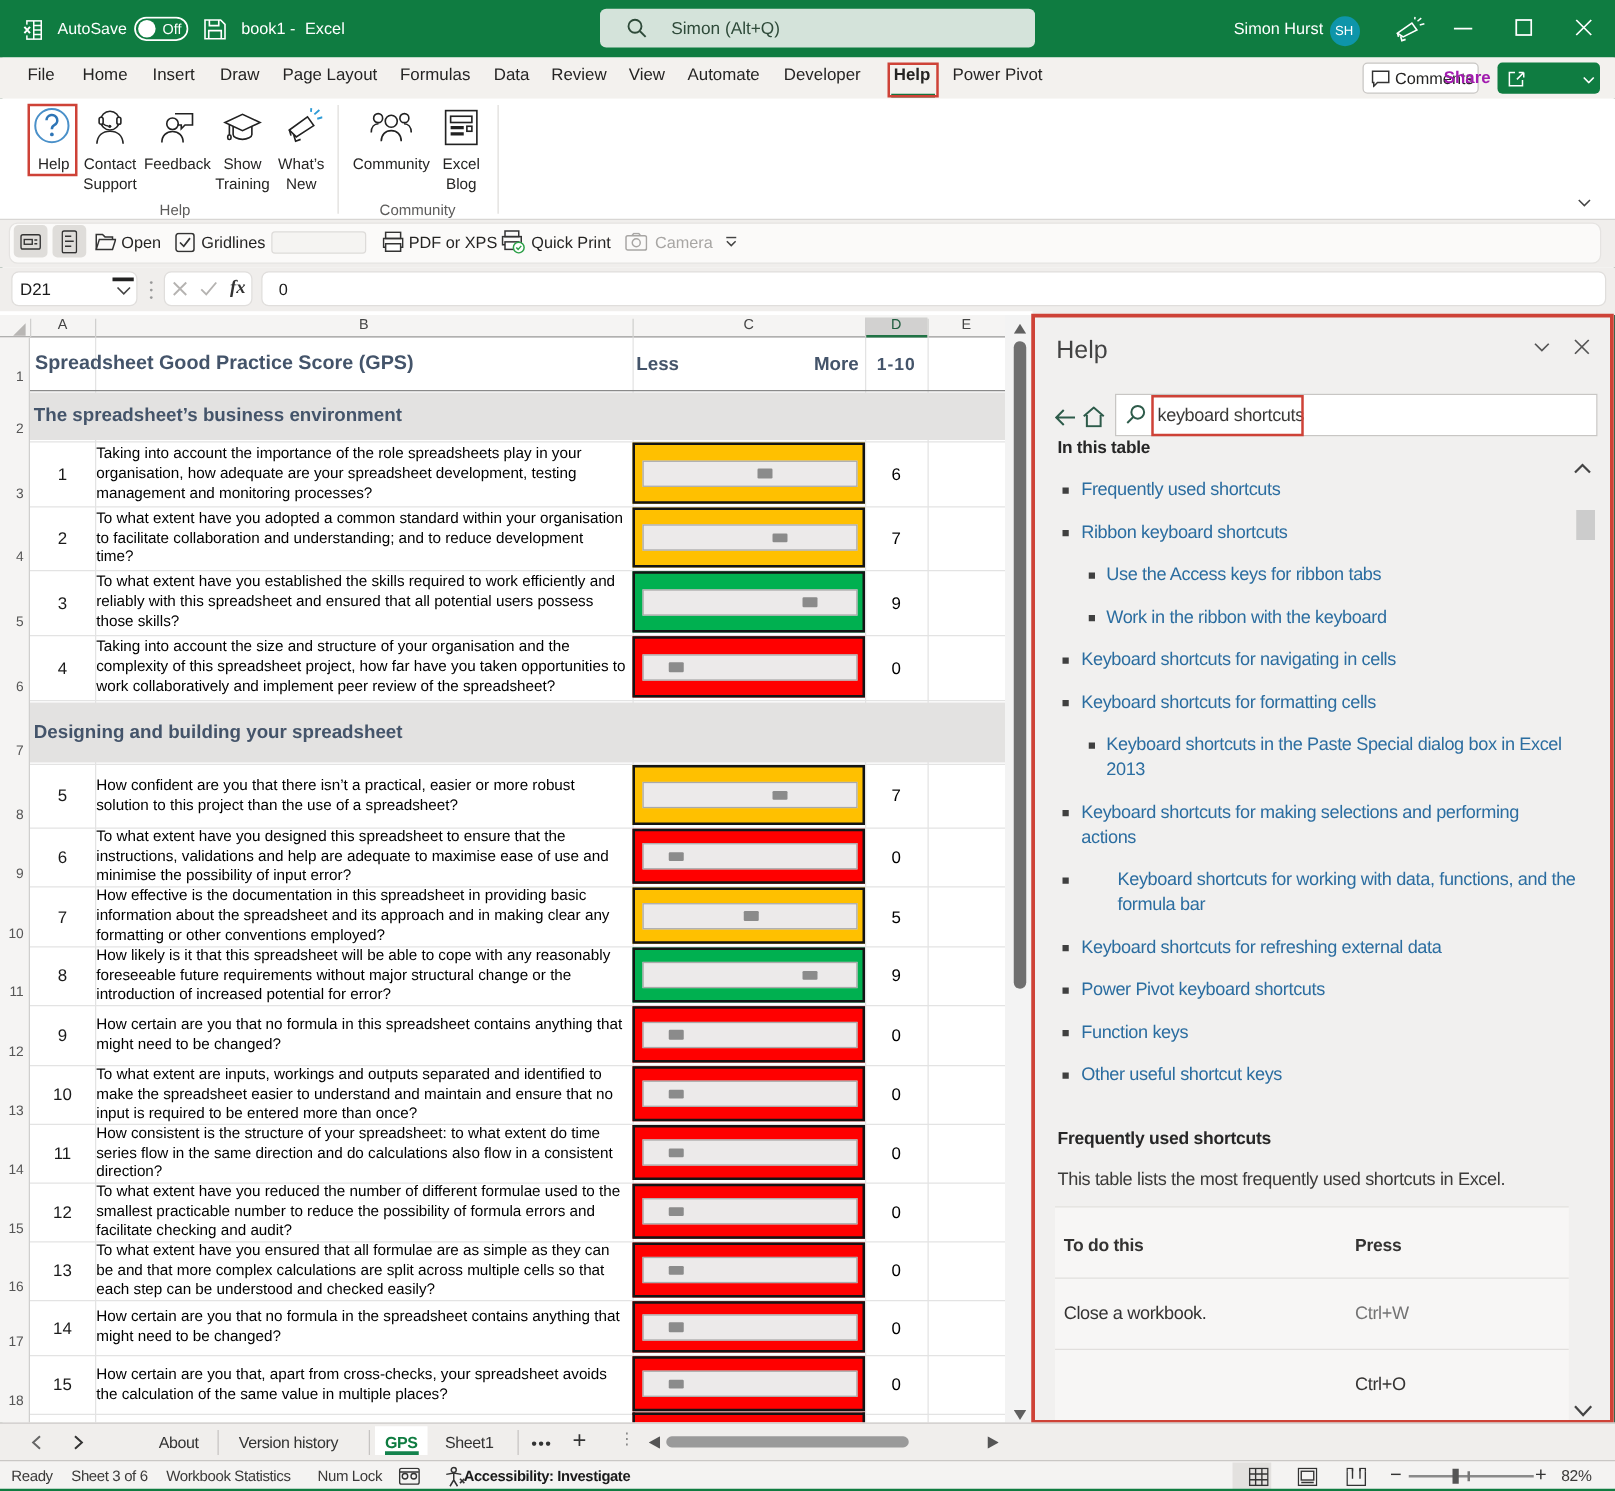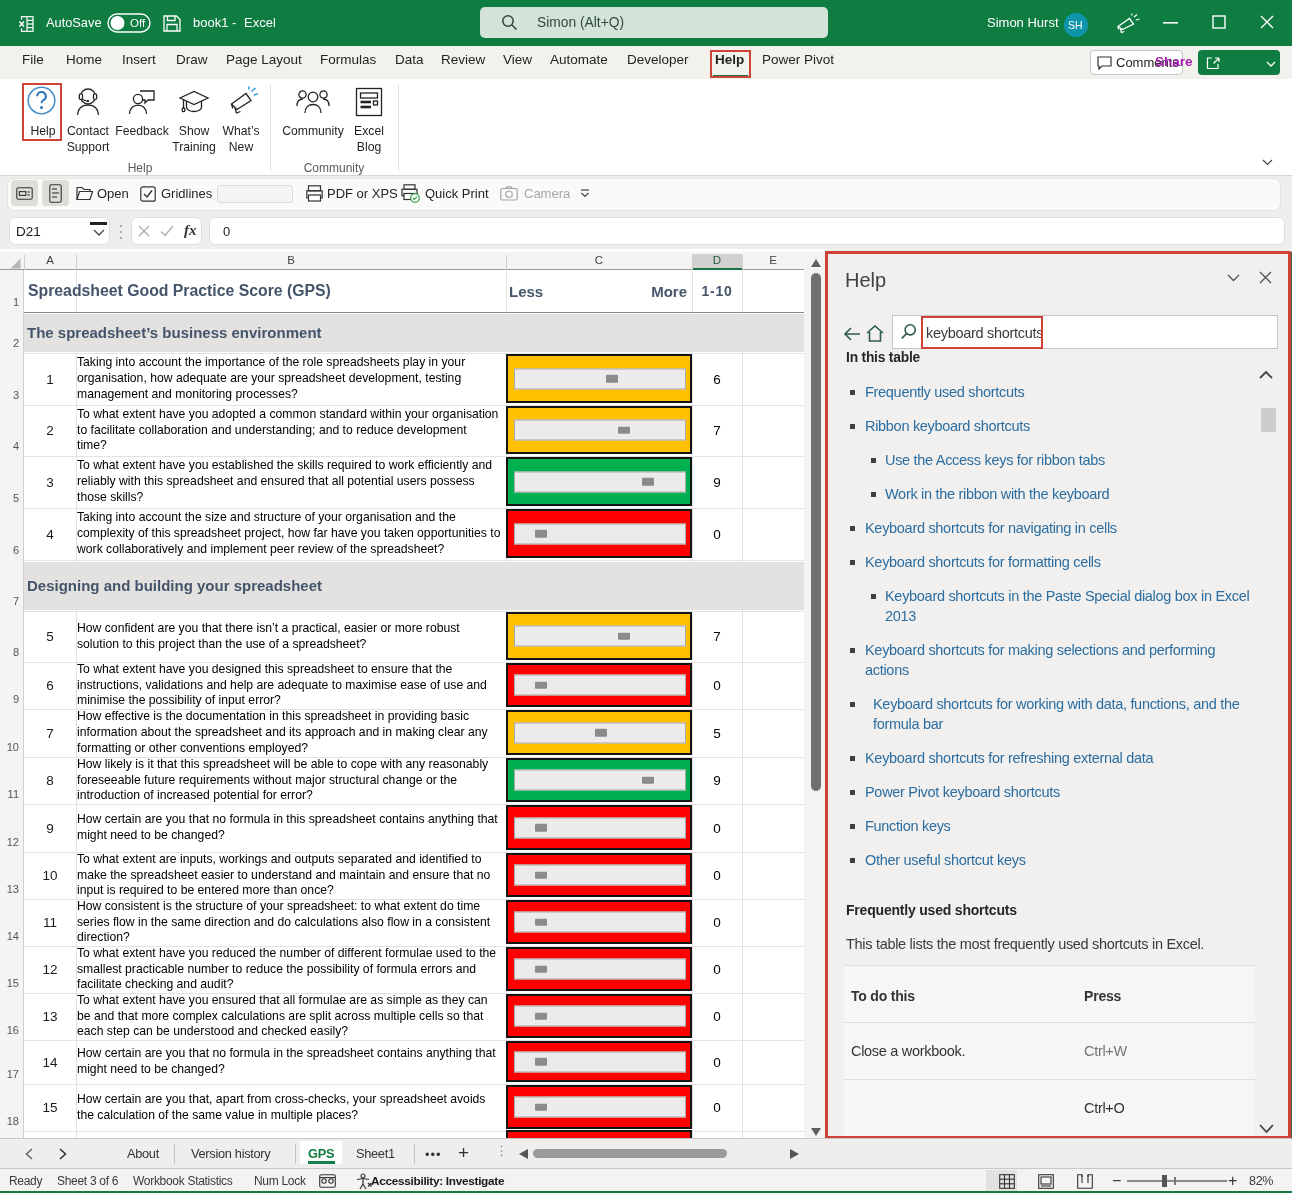--- a/index.html
+++ b/index.html
@@ -546,21 +546,21 @@
 <div class="hl" style="left:885px;top:484px;">Work in the ribbon with the keyboard</div>
 <div class="hb" style="left:850px;top:526px;"></div>
 <div class="hl" style="left:865px;top:518px;">Keyboard shortcuts for navigating in cells</div>
 <div class="hb" style="left:850px;top:560px;"></div>
 <div class="hl" style="left:865px;top:552px;">Keyboard shortcuts for formatting cells</div>
 <div class="hb" style="left:871px;top:594px;"></div>
 <div class="hl" style="left:885px;top:586px;">Keyboard shortcuts in the Paste Special dialog box in Excel<br>2013</div>
 <div class="hb" style="left:850px;top:648px;"></div>
 <div class="hl" style="left:865px;top:640px;">Keyboard shortcuts for making selections and performing<br>actions</div>
 <div class="hb" style="left:850px;top:702px;"></div>
-<div class="hl" style="left:873px;top:694px;">Keyboard shortcuts for working with data, functions, and the<br>formula bar</div>
+<div class="hl" style="left:894px;top:694px;">Keyboard shortcuts for working with data, functions, and the<br>formula bar</div>
 <div class="hb" style="left:850px;top:756px;"></div>
 <div class="hl" style="left:865px;top:748px;">Keyboard shortcuts for refreshing external data</div>
 <div class="hb" style="left:850px;top:790px;"></div>
 <div class="hl" style="left:865px;top:782px;">Power Pivot keyboard shortcuts</div>
 <div class="hb" style="left:850px;top:824px;"></div>
 <div class="hl" style="left:865px;top:816px;">Function keys</div>
 <div class="hb" style="left:850px;top:858px;"></div>
 <div class="hl" style="left:865px;top:850px;">Other useful shortcut keys</div>
 <span class="abs" style="left:846px;top:902px;font-size:14px;font-weight:bold;color:#262626;letter-spacing:-0.2px;">Frequently used shortcuts</span>
 <span class="abs" style="left:846px;top:936px;font-size:14.5px;letter-spacing:-0.3px;color:#3b3a39;">This table lists the most frequently used shortcuts in Excel.</span>

